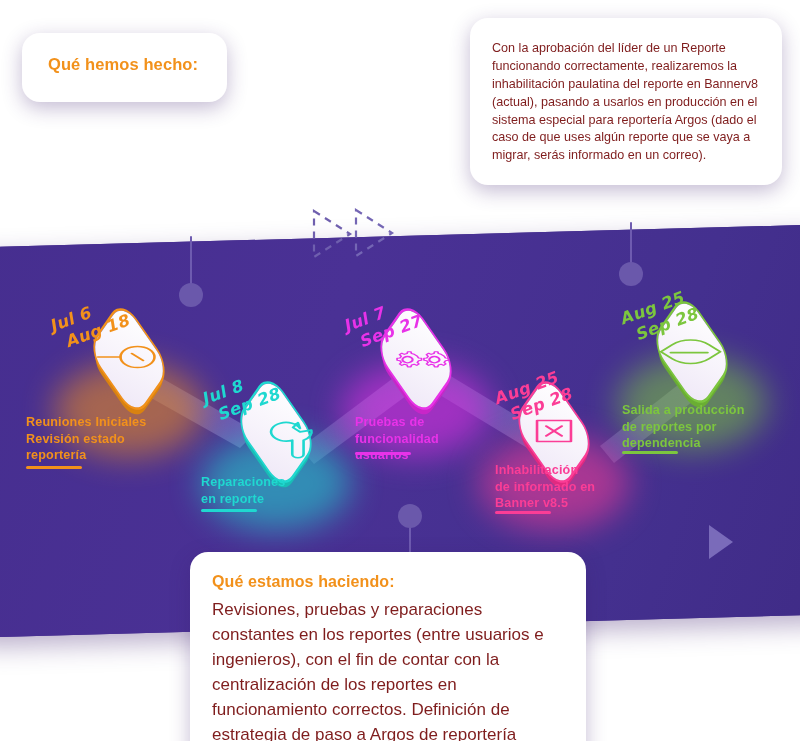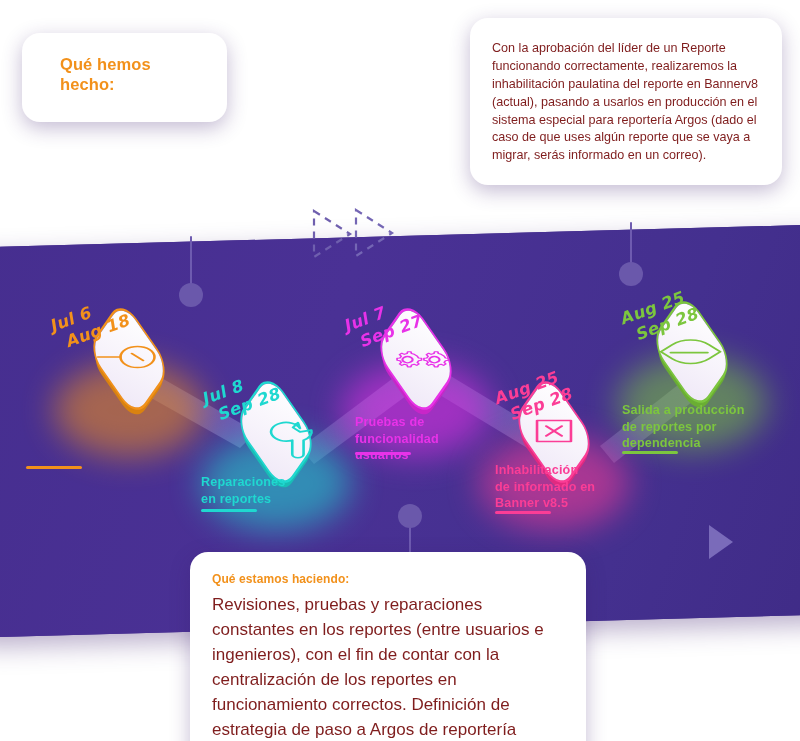--- a/index.html
+++ b/index.html
@@ -32,25 +32,25 @@
     position:absolute;background:#ffffff;border-radius:18px;
     box-shadow:0 6px 20px rgba(60,30,110,.30);
     box-sizing:border-box;
   }
   .card-title{
     color:#f2911b;font-size:16.5px;font-weight:700;line-height:1.2;margin:0 0 7px 0;
     letter-spacing:.1px;
   }
   .card-body{color:#7f1d1d;font-size:12.6px;line-height:1.42;margin:0;font-weight:400;}
 
-  #card-done{left:22px;top:33px;width:205px;padding:22px 22px 20px 38px;}
+  #card-done{left:22px;top:33px;width:205px;padding:22px 22px 20px 26px;}
   #card-done .card-body{font-size:12.8px;line-height:1.46;}
   #card-future{left:470px;top:18px;width:312px;padding:22px 22px 20px 22px;}
   #card-now{left:190px;top:552px;width:396px;padding:20px 22px 20px 22px;}
-  #card-now .card-title{font-size:12px;}
+  #card-now .card-title{font-size:16px;}
   #card-now .card-body{font-size:17px;line-height:1.47;}
 
   
   .stem{position:absolute;background:#6e5bb0;width:2px;border-radius:2px;}
   .stem-dot{position:absolute;width:24px;height:24px;border-radius:50%;background:#6a58ab;}
 
   
   .ribbons{position:absolute;left:0;top:0;width:800px;height:741px;pointer-events:none;}
 
   
@@ -155,38 +155,41 @@
         <circle cx="6" cy="-6" r="17"></circle>
         <line x1="-6" y1="6" x2="-22" y2="22"></line>
         <line x1="-2" y1="-6" x2="14" y2="-6"></line>
       </g>
     </svg>
   </div>
   <div class="dates c-orange" style="left:62px;top:315px;">
     <span>Jul 6</span>
     <span>Aug 18</span>
   </div>
+  <div class="caption c-orange" style="left:26px;top:414px;width:180px;">Reuniones Iniciales
+Revisión estado
+reportería</div>
   <div class="cap-rule" style="left:26px;top:466px;background:#f2911b;"></div>
 
   <div class="node" style="left:224px;top:380px;">
     <div class="glow" style="background:#1fd8d0;"></div>
     <div class="tile-shadow" style="background:#19bdb6;"></div>
     <div class="tile" style="box-shadow:0 0 0 2.5px #1fd8d0;"></div>
     <svg class="node-icon" viewBox="0 0 104 104">
       <g transform="translate(52,51) scale(1,0.62) rotate(45)" fill="none" stroke="#1fd8d0" stroke-width="2.6" stroke-linecap="round" stroke-linejoin="round">
         <path d="M14 -20 a15 15 0 1 0 8 19 l16 16 a5 5 0 0 0 8 -8 l-16 -16 a15 15 0 0 0 -6 -17 l-6 10 l-10 0 l-2 -9 z"></path>
       </g>
     </svg>
   </div>
   <div class="dates c-cyan" style="left:214px;top:388px;">
     <span>Jul 8</span>
     <span>Sep 28</span>
   </div>
   <div class="caption c-cyan" style="left:201px;top:474px;width:170px;">Reparaciones
-en reportes</div>
+en reporte</div>
   <div class="cap-rule" style="left:201px;top:509px;background:#1fd8d0;"></div>
 
   <div class="node" style="left:364px;top:307px;">
     <div class="glow" style="background:#e832e8;"></div>
     <div class="tile-shadow" style="background:#c826c8;"></div>
     <div class="tile" style="box-shadow:0 0 0 2.5px #e832e8;"></div>
     <svg class="node-icon" viewBox="0 0 104 104">
       <g transform="translate(52,50) scale(1,0.62) rotate(45)" fill="none" stroke="#e832e8" stroke-width="2.4" stroke-linejoin="round">
         <g transform="translate(9,-10)">
           <path d="M0 -15 L4 -13.6 L7.5 -15.8 L10.6 -12.7 L8.4 -9.2 L9.8 -5.2 L14 -4.5 L14 0 L9.8 0.7 L8.4 4.7 L10.6 8.2 L7.5 11.3 L4 9.1 L0 10.5 L-0.7 14.7 L-5.2 14.7 L-5.9 10.5 L-9.9 9.1 L-13.4 11.3 L-16.5 8.2 L-14.3 4.7 L-15.7 0.7 L-19.9 0 L-19.9 -4.5 L-15.7 -5.2 L-14.3 -9.2 L-16.5 -12.7 L-13.4 -15.8 L-9.9 -13.6 L-5.9 -15 Z" transform="translate(10,0) scale(.72)"></path>

